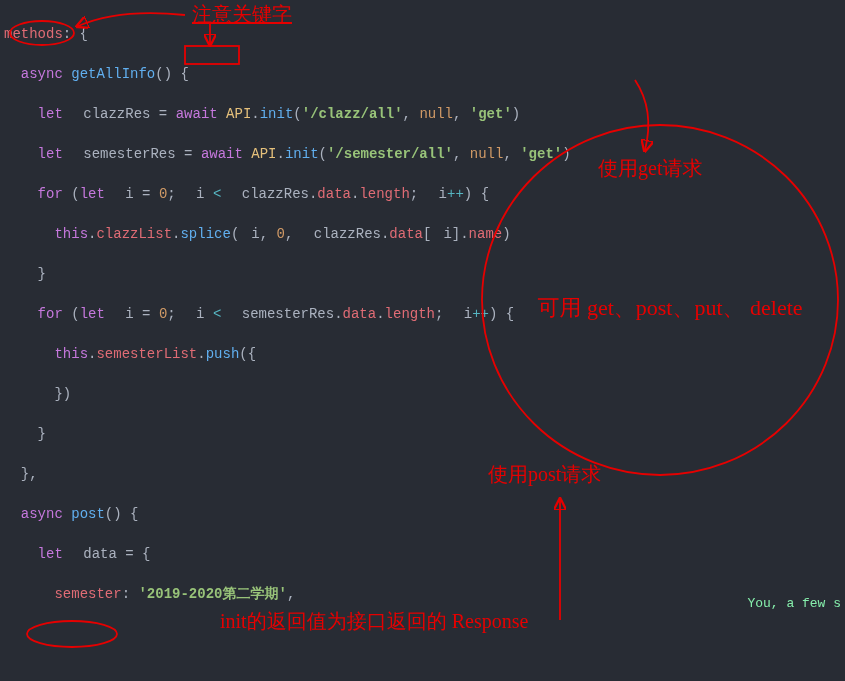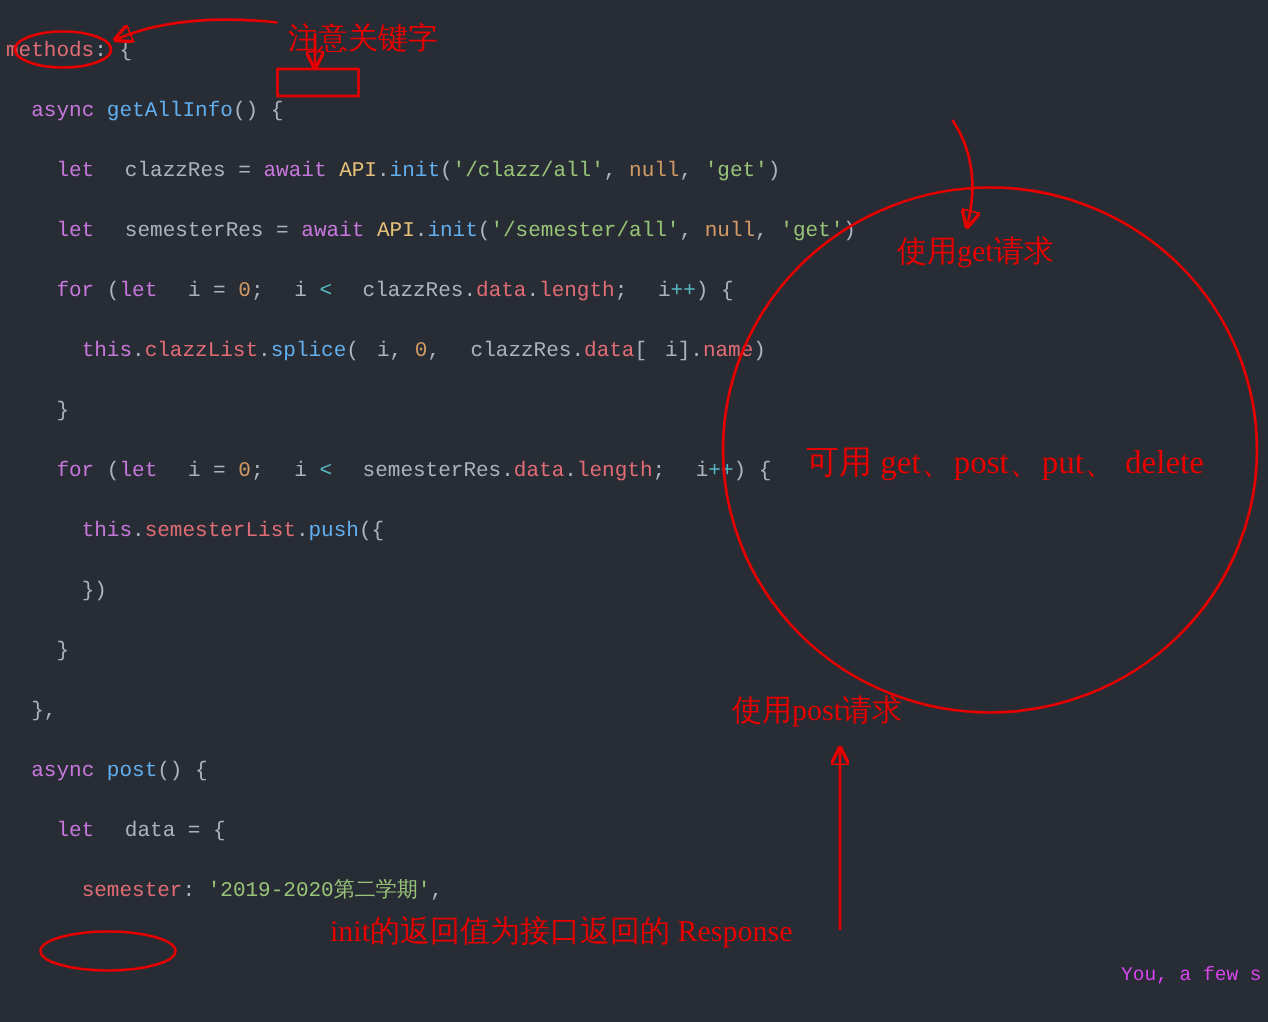--- a/index.html
+++ b/index.html
@@ -19,21 +19,21 @@
     white-space: pre;
     position: relative;
   }
   .line { min-height: 20px; }
   
   
   .kw   { color: #c678dd; }
   .fn   { color: #61afef; }  
   .prop { color: #e06c75; }
   .num  { color: #d19a66; }  
-  .str  { color: #98c379; }  
+  .str  { color: #98c379; font-weight: bold; }  
   .punc { color: #abb2bf; }  
   .op   { color: #56b6c2; }
   .obj  { color: #e5c07b; }  
   .plain{ color: #abb2bf; margin-left: 12px; }
 
   
   .annot {
     position: absolute;
     pointer-events: none;
     font-family: 'KaiTi','STKaiti','SimSun',serif;
@@ -47,22 +47,22 @@
     pointer-events: none;
   }
   svg.overlay path, svg.overlay line, svg.overlay ellipse, svg.overlay rect {
     stroke: #e60000;
     stroke-width: 1.8;
     fill: none;
   }
   .git-blame {
     position:absolute;
     right:4px;
-    top:640px;
-    color:#d946ef;
+    top:594px;
+    color:#86efac;
     font-size:13px;
   }
 </style>
 </head>
 <body>
 
 <div class="code-area">
 <div class="line"><span class="prop">methods</span><span class="punc">: {</span></div>
 <div class="line">  <span class="kw">async</span> <span class="fn">getAllInfo</span><span class="punc">() {</span></div>
 <div class="line">    <span class="kw">let</span> <span class="plain">clazzRes</span><span class="punc"> = </span><span class="kw">await</span> <span class="obj">API</span><span class="punc">.</span><span class="fn">init</span><span class="punc">(</span><span class="str">'/clazz/all'</span><span class="punc">, </span><span class="num">null</span><span class="punc">, </span><span class="str">'get'</span><span class="punc">)</span></div>
@@ -108,19 +108,19 @@
 
   <ellipse cx="660" cy="300" rx="178" ry="175"></ellipse>
 
   <path d="M 635 80 Q 655 110 645 150" marker-end="url(#arrow)"></path>
 
   <path d="M 560 620 Q 560 560 560 500" marker-end="url(#arrow)"></path>
 
   <ellipse cx="72" cy="634" rx="45" ry="13"></ellipse>
 </svg>
 
-<div class="annot" style="left:192px; top:16px;">注意关键字</div>
+<div class="annot" style="left:192px; top:4px;text-decoration:underline;">注意关键字</div>
 <div class="annot" style="left:598px; top:158px;">使用get请求</div>
 <div class="annot" style="left:530px; top:282px; font-size:22px; width:280px; white-space:normal; text-align:center;margin-top:16px;">可用 get、post、put、 delete</div>
 <div class="annot" style="left:488px; top:464px;">使用post请求</div>
 <div class="annot" style="left:220px; top:611px;">init的返回值为接口返回的 Response</div>
 
 <div class="git-blame">You, a few s</div>
 
 </body></html>

